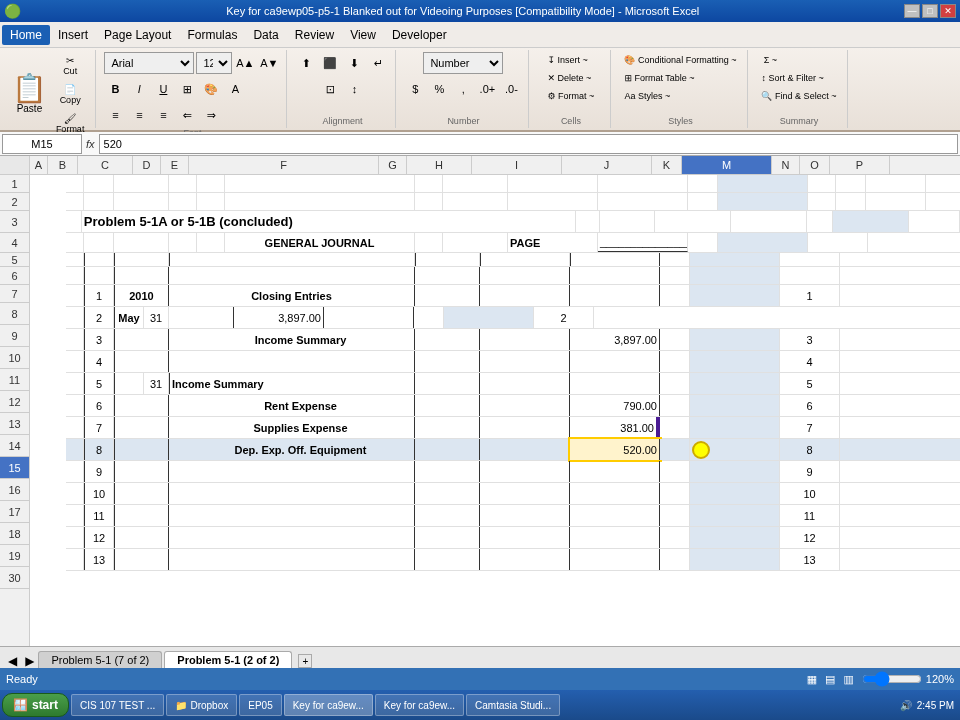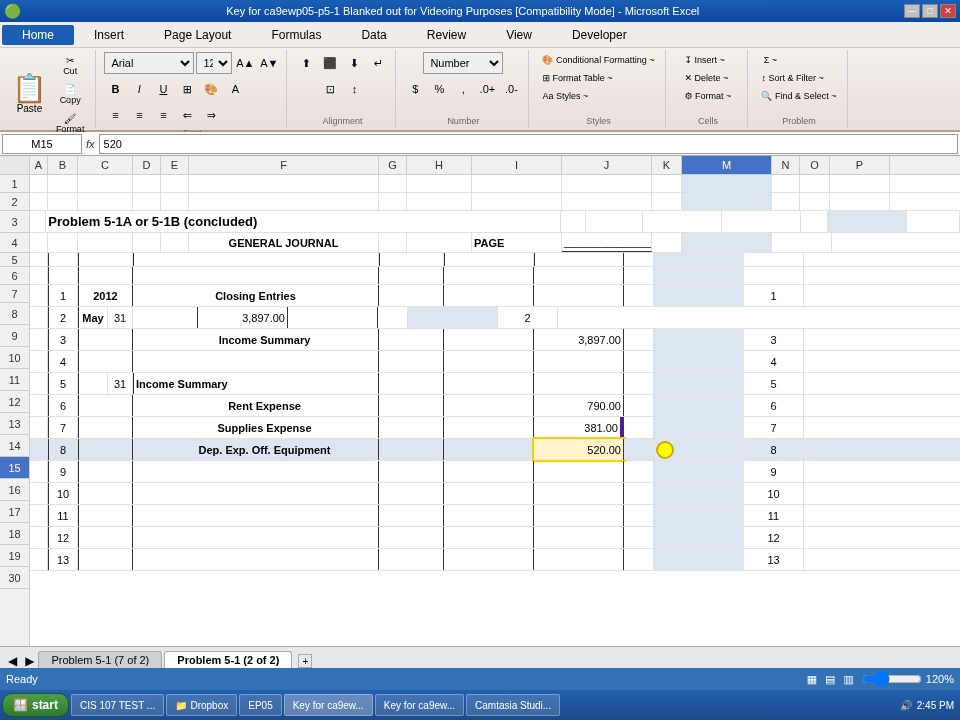--- a/index.html
+++ b/index.html
@@ -30,21 +30,21 @@
     
     .menu-bar {
       background: #f0ece8;
       height: 26px;
       display: flex;
       align-items: center;
       border-bottom: 1px solid #ccc;
       padding: 0 2px;
     }
     .menu-item {
-      padding: 3px 20px;
+      padding: 3px 8px;
       font-size: 12px;
       cursor: pointer;
       border-radius: 2px;
     }
     .menu-item.active { background: #1a5fb4; color: white; }
 
     
     .ribbon {
       background: linear-gradient(to bottom, #f5f0eb, #e8e0d8);
       border-bottom: 2px solid #b0a090;
@@ -160,21 +160,21 @@
       border-bottom: 1px solid #ccc;
       text-align: center;
       font-size: 11px;
       color: #333;
       display: flex; align-items: center; justify-content: center;
       background: #f0f0f0;
     }
     .row-header.selected { background: #4472c4; color: white; }
 
     .grid { display: flex; flex-direction: column; flex: 1; overflow: hidden; position: relative; }
-    .grid-row { display: flex; border-bottom: 1px solid #e0e0e0; }
+    .grid-row { display: flex; border-bottom: 1px solid #e0e0e0; margin-left: 36px; }
     .cell {
       border-right: 1px solid #e0e0e0;
       font-size: 11px;
       padding: 0 2px;
       overflow: hidden;
       white-space: nowrap;
       display: flex;
       align-items: center;
       position: relative;
     }
@@ -395,45 +395,45 @@
             <button class="format-btn">$</button>
             <button class="format-btn">%</button>
             <button class="format-btn">,</button>
             <button class="format-btn">.0+</button>
             <button class="format-btn">.0-</button>
           </div>
         </div>
         <div class="ribbon-group-label">Number</div>
       </div>
 
+      <div class="ribbon-group" style="min-width:80px;">
+        <div class="ribbon-group-content" style="flex-direction:column; align-items:flex-start;">
+          <div class="ribbon-btn" style="font-size:9px;">↧ Insert ~</div>
+          <div class="ribbon-btn" style="font-size:9px;">✕ Delete ~</div>
+          <div class="ribbon-btn" style="font-size:9px;">⚙ Format ~</div>
+        </div>
+        <div class="ribbon-group-label">Cells</div>
+      </div>
+
       <div class="ribbon-group" style="min-width:120px;">
         <div class="ribbon-group-content" style="flex-direction:column; align-items:flex-start;">
           <div class="ribbon-btn" style="font-size:9px;">🎨 Conditional Formatting ~</div>
           <div class="ribbon-btn" style="font-size:9px;">⊞ Format Table ~</div>
           <div class="ribbon-btn" style="font-size:9px;">Aa Styles ~</div>
         </div>
         <div class="ribbon-group-label">Styles</div>
       </div>
 
       <div class="ribbon-group" style="min-width:80px;">
         <div class="ribbon-group-content" style="flex-direction:column; align-items:flex-start;">
-          <div class="ribbon-btn" style="font-size:9px;">↧ Insert ~</div>
-          <div class="ribbon-btn" style="font-size:9px;">✕ Delete ~</div>
-          <div class="ribbon-btn" style="font-size:9px;">⚙ Format ~</div>
-        </div>
-        <div class="ribbon-group-label">Cells</div>
-      </div>
-
-      <div class="ribbon-group" style="min-width:80px;">
-        <div class="ribbon-group-content" style="flex-direction:column; align-items:flex-start;">
           <div class="ribbon-btn" style="font-size:9px;">Σ ~</div>
           <div class="ribbon-btn" style="font-size:9px;">↕ Sort &amp; Filter ~</div>
           <div class="ribbon-btn" style="font-size:9px;">🔍 Find &amp; Select ~</div>
         </div>
-        <div class="ribbon-group-label">Problem</div>
+        <div class="ribbon-group-label">Summary</div>
       </div>
     </div>
   </div>
 
   <div class="cell-ref-bar">
     <input class="name-box" value="M15" style="">
     <span class="fx-label">fx</span>
     <input class="formula-bar" value="520" style="">
   </div>
 
@@ -572,21 +572,21 @@
           <div class="cell" style="width:90px; border-right:1px solid #333;"></div>
           <div class="cell" style="width:90px; border-right:1px solid #333;"></div>
           <div class="cell" style="width:30px;"></div>
           <div class="cell selected-col" style="width:90px;"></div>
           <div class="cell" style="width:60px;"></div>
         </div>
 
         <div class="grid-row" style="height:22px;">
           <div class="cell" style="width:18px;"></div>
           <div class="cell center" style="width:30px; border-left:1px solid #333;">1</div>
-          <div class="cell bold center" style="width:55px; border-left:1px solid #333; border-right:1px solid #333;">2012</div>
+          <div class="cell bold center" style="width:55px; border-left:1px solid #333; border-right:1px solid #333;">2010</div>
           <div class="cell bold center" style="width:246px; border-right:1px solid #333;">Closing Entries</div>
           <div class="cell" style="width:65px; border-right:1px solid #333;"></div>
           <div class="cell" style="width:90px; border-right:1px solid #333;"></div>
           <div class="cell" style="width:90px; border-right:1px solid #333;"></div>
           <div class="cell" style="width:30px;"></div>
           <div class="cell selected-col" style="width:90px;"></div>
           <div class="cell center" style="width:60px;">1</div>
         </div>
 
         <div class="grid-row" style="height:22px;">

